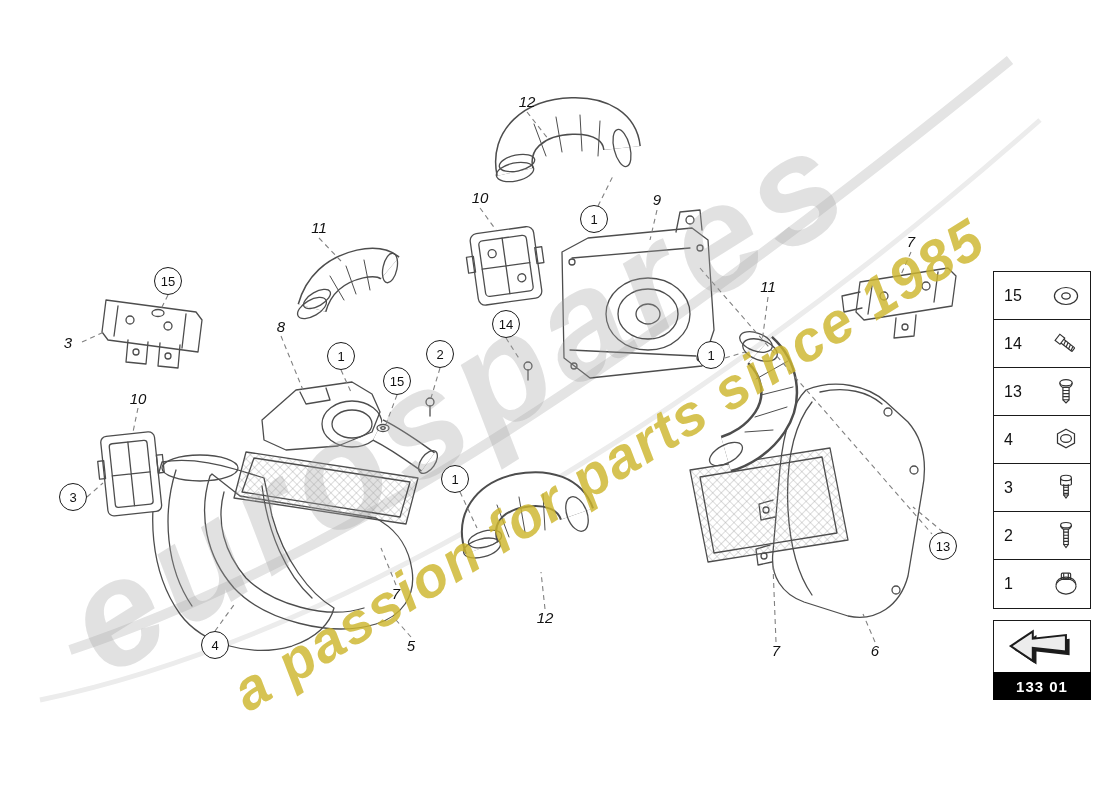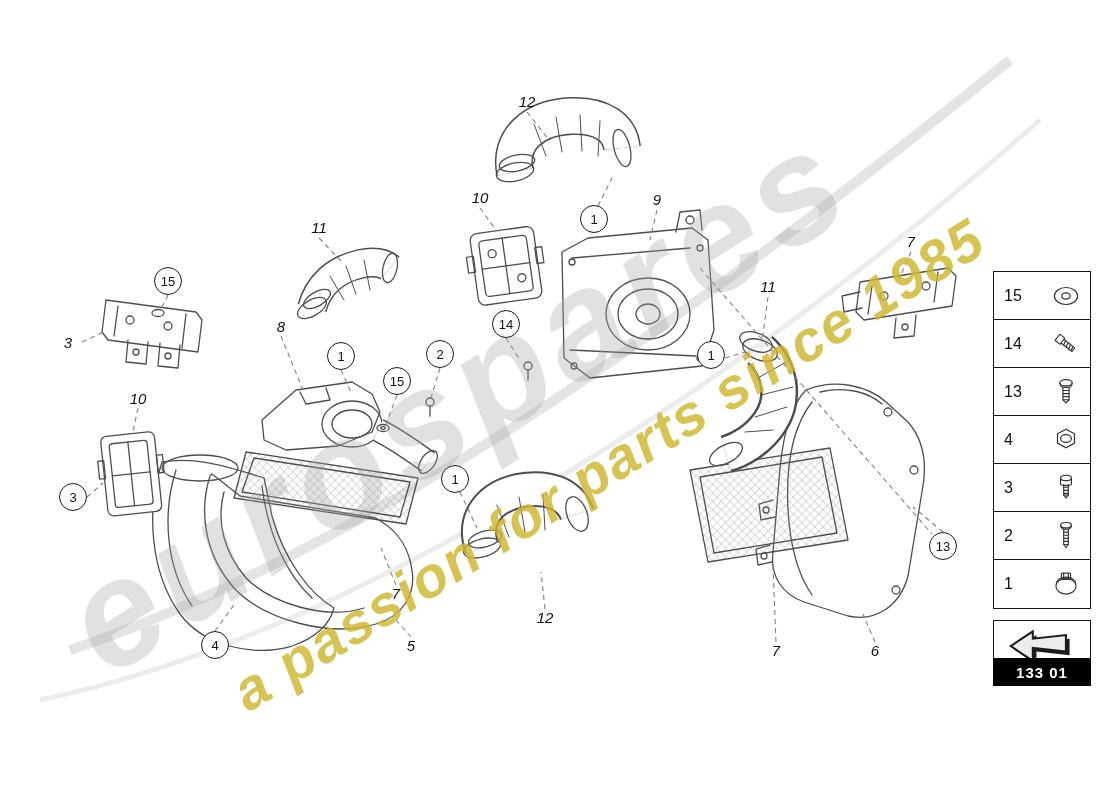--- a/index.html
+++ b/index.html
@@ -54,21 +54,21 @@
   .legend-num { font-size:16px; color:#111; }
   .legend-icon svg { width:34px; height:34px; display:block; }
 
   
   .nav-box {
     position:absolute; left:993px; top:620px; width:98px; height:58px; z-index:7;
     border:1.5px solid #1a1a1a; background:#fff;
     display:flex; align-items:center; justify-content:center; cursor:pointer;
   }
   .code-badge {
-    position:absolute; left:993px; top:658px; width:98px; height:28px; z-index:7;
+    position:absolute; left:993px; top:672px; width:98px; height:28px; z-index:7;
     background:#000; color:#fff; display:flex; align-items:center; justify-content:center;
     font-weight:bold; font-size:15px; letter-spacing:1px;
   }
 </style>
 </head>
 <body>
 
 <div id="stage">
 
   <svg id="drawing" width="1100" height="800" viewBox="0 0 1100 800">

